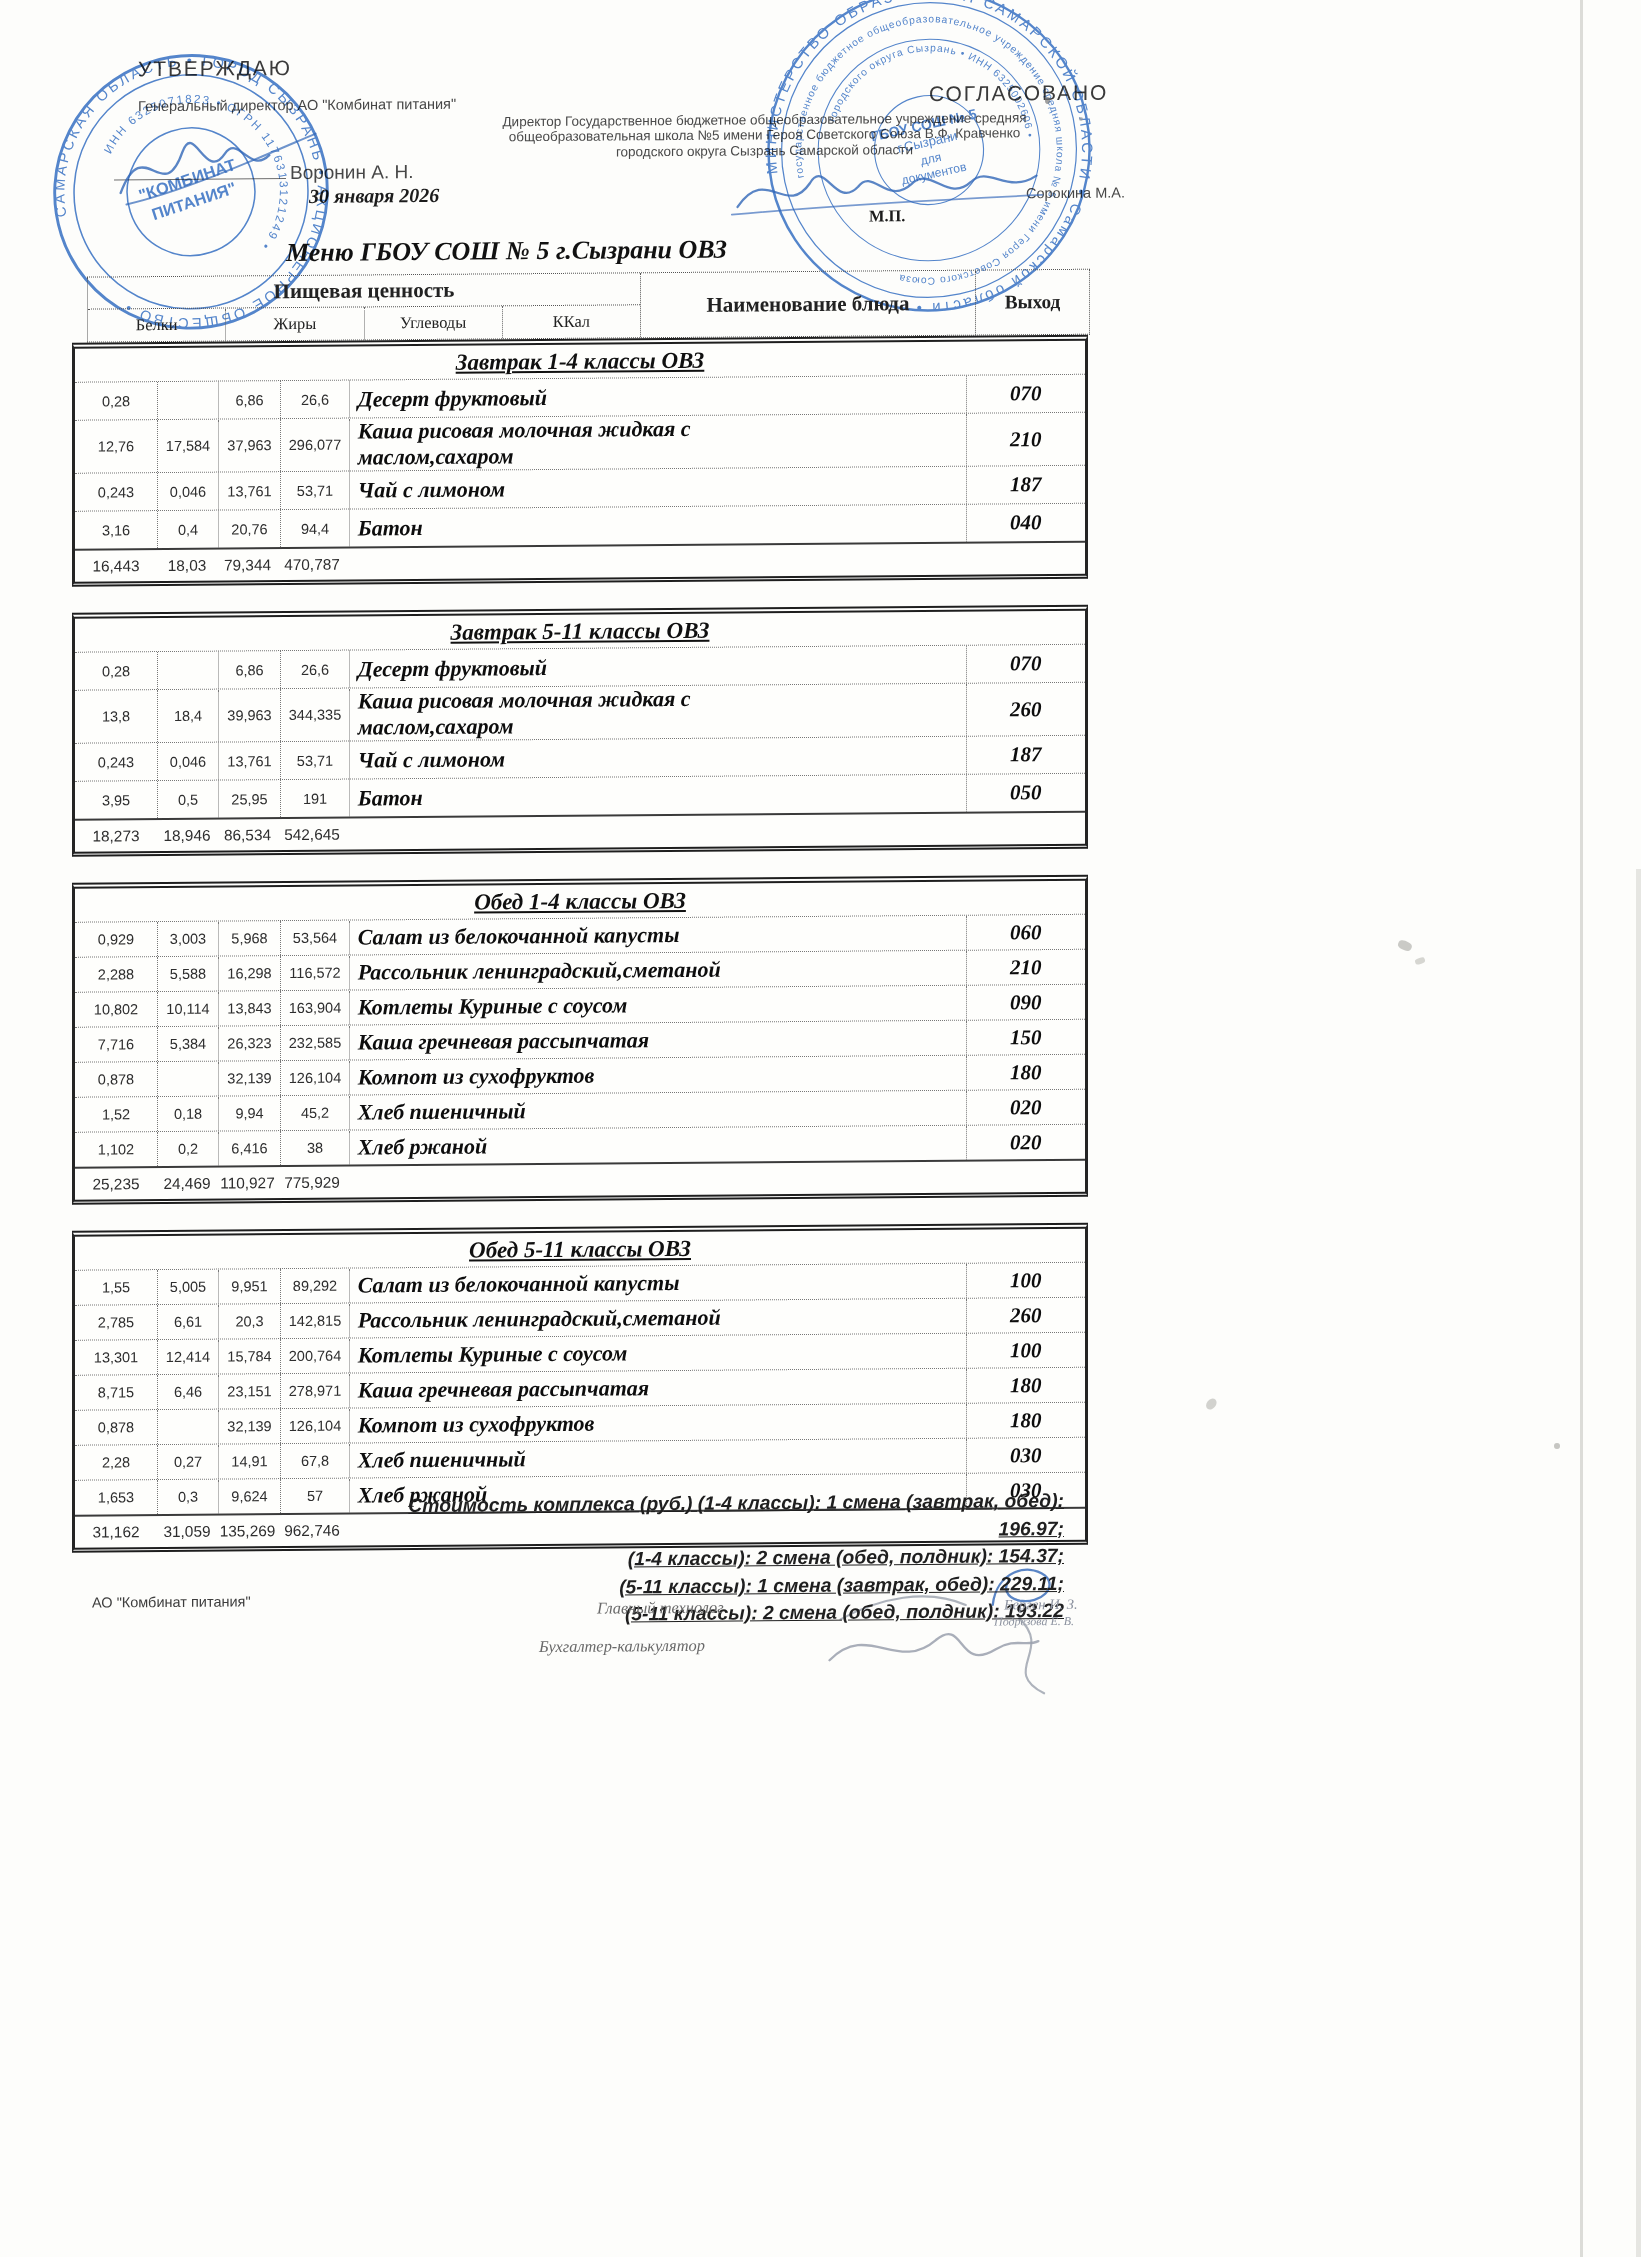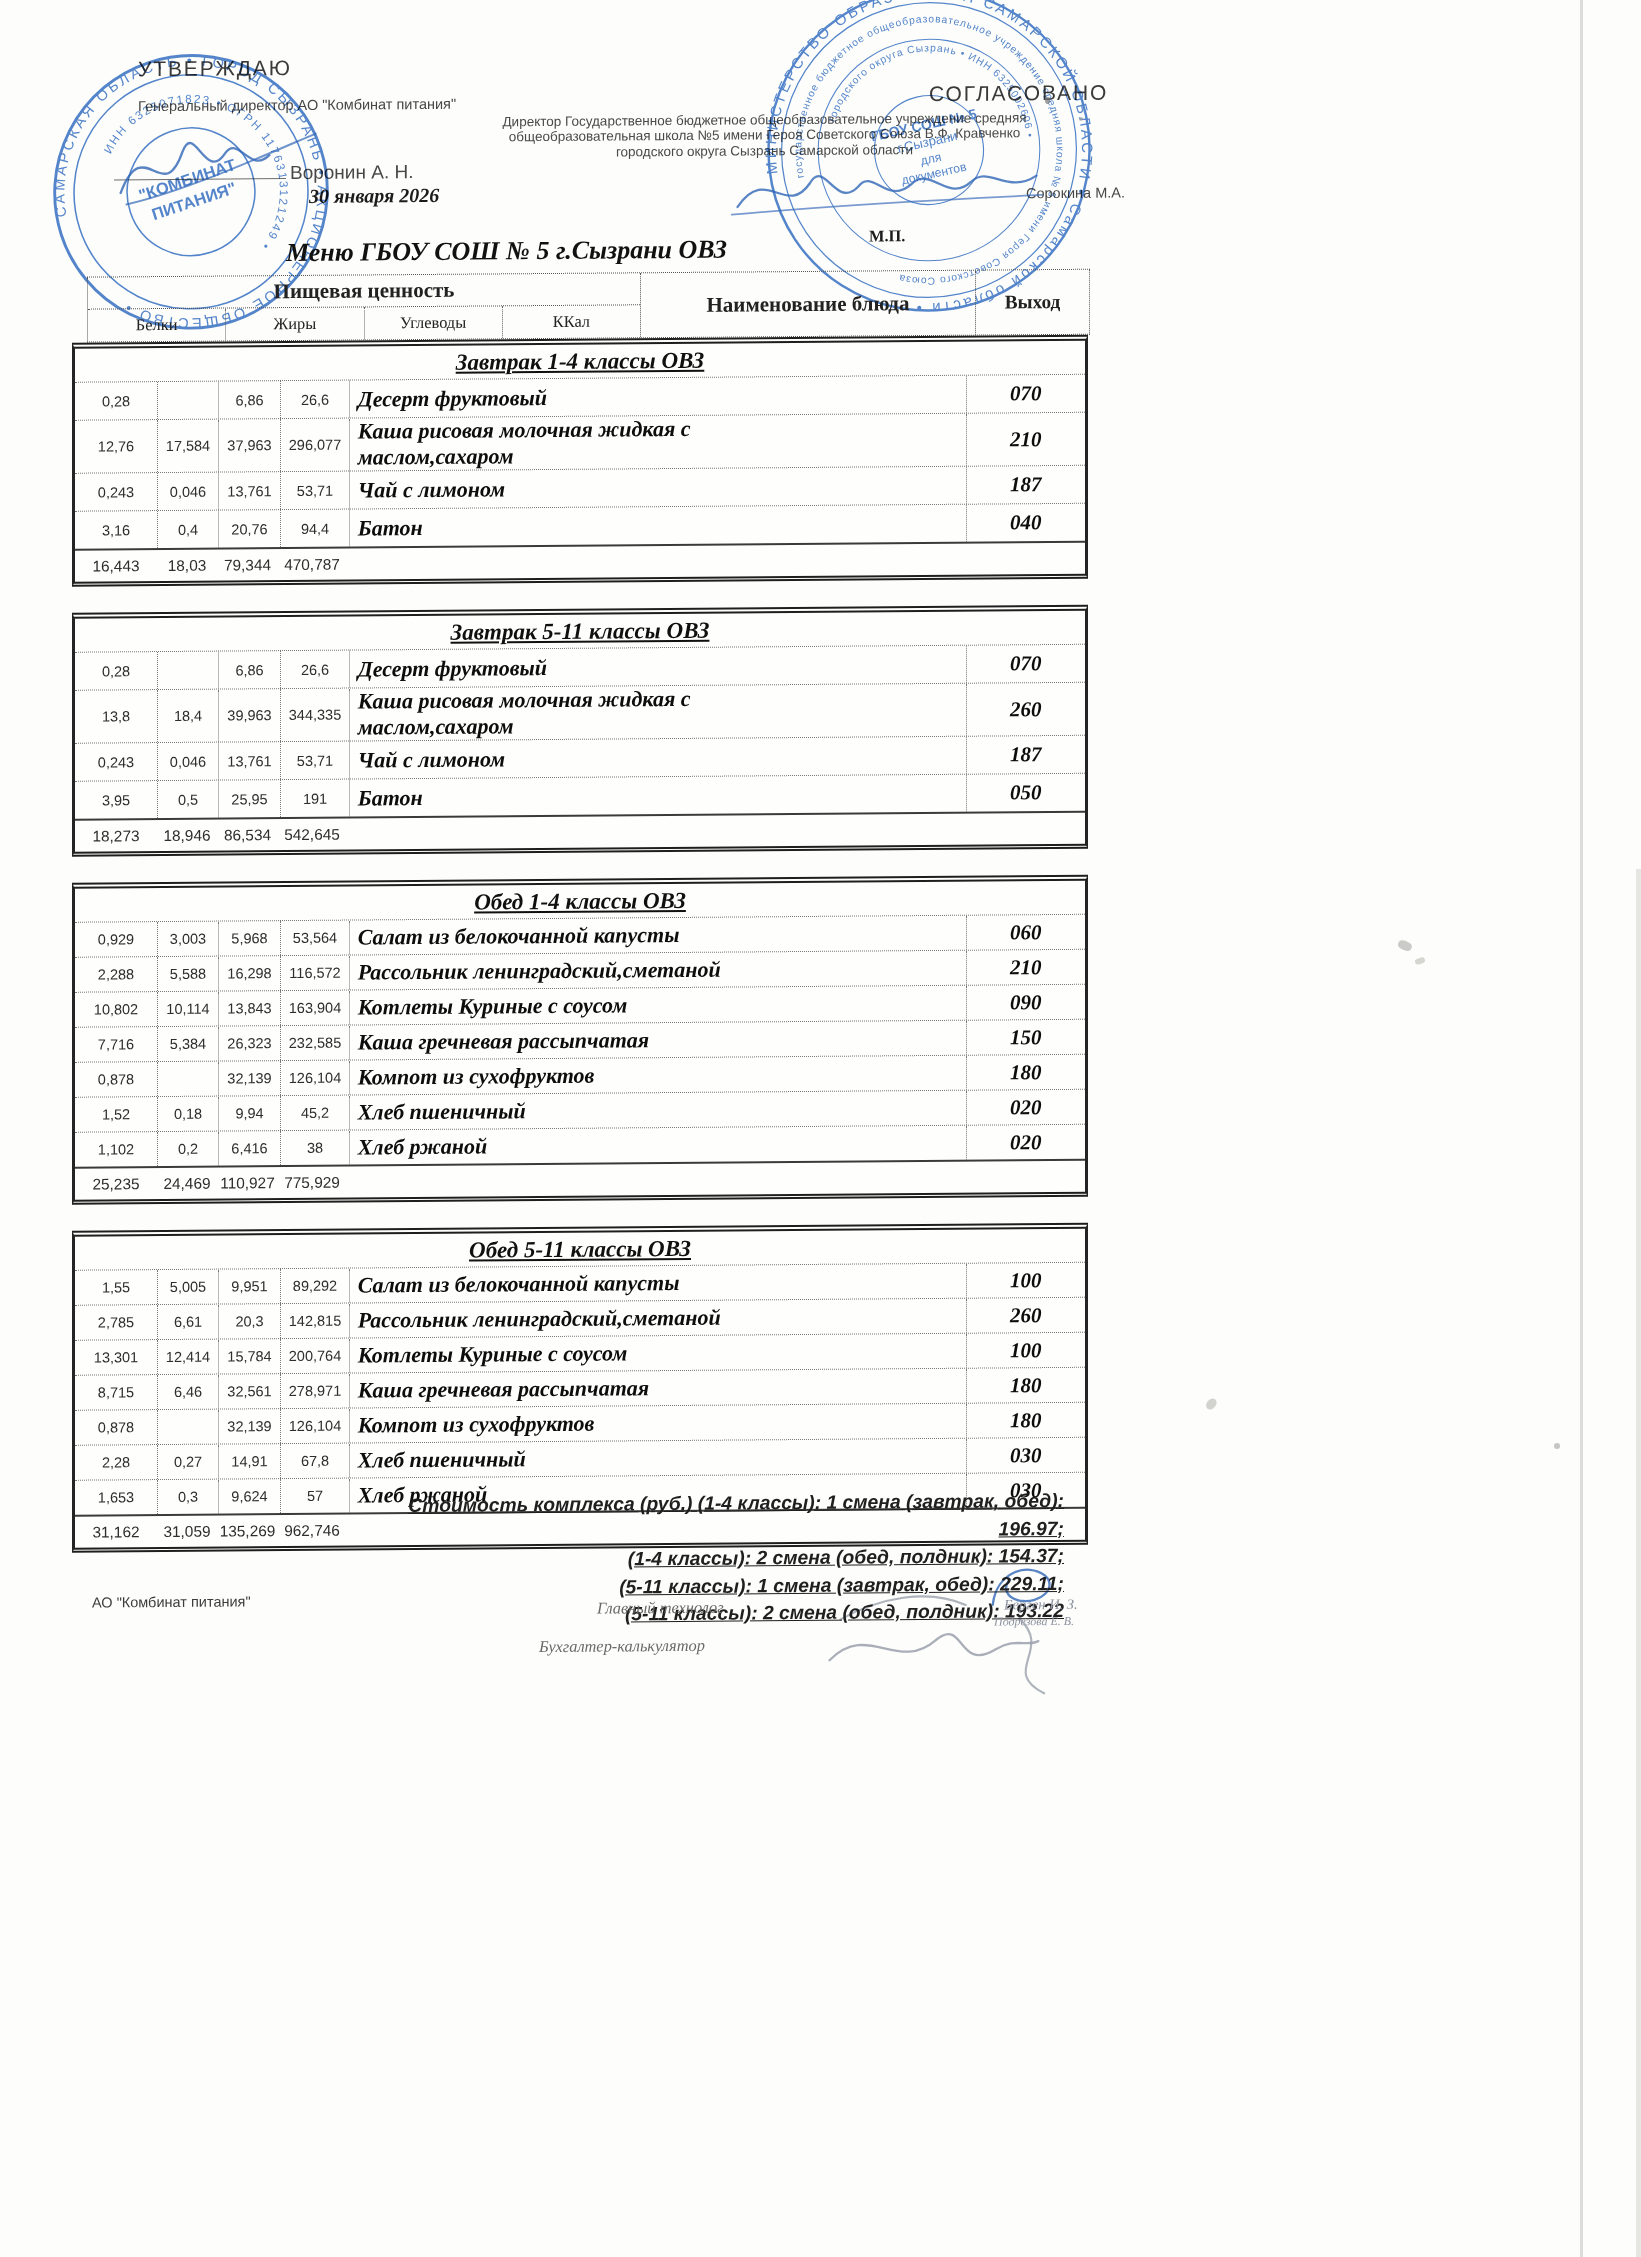--- a/index.html
+++ b/index.html
@@ -17,21 +17,21 @@
   .approve-role{left:138px;top:99px;font-size:14.5px;color:#474747;}
   .sig-line{left:114px;top:180px;width:172px;border-bottom:1.4px solid #6d6d6d;}
   .approve-name{left:290px;top:164px;font-size:19px;color:#474747;}
   .approve-date{left:309px;top:187px;font-size:20px;font-weight:bold;font-style:italic;
     font-family:"Liberation Serif",serif;color:#1c1c1c;}
   .agree-label{left:929px;top:89px;font-size:21px;letter-spacing:1.9px;color:#3a3a3a;}
   .agree-role{left:446px;top:118px;width:637px;text-align:center;font-size:13.5px;
     line-height:15.4px;color:#4a4a4a;}
   .agree-name{left:1026px;top:193px;font-size:14.5px;color:#474747;}
   .agree-mp{left:869px;top:213px;font-size:16.4px;font-weight:bold;
-    font-family:"Liberation Serif",serif;color:#1c1c1c;margin-top:20px;}
+    font-family:"Liberation Serif",serif;color:#1c1c1c;}
 
   .doc-title{left:72px;top:240px;width:869px;text-align:center;font-size:26px;
     font-weight:bold;font-style:italic;font-family:"Liberation Serif",serif;color:#111;}
 
   
   .header-table{left:87px;top:277px;width:1001px;height:64px;display:flex;
     border:1.4px dotted #555;font-family:"Liberation Serif",serif;}
   .ht-left{width:552px;display:flex;flex-direction:column;border-right:1.4px dotted #555;}
   .ht-nutrition{height:31px;border-bottom:1.4px dotted #555;display:flex;
     align-items:center;justify-content:center;font-weight:bold;font-size:21px;}
@@ -397,21 +397,21 @@
           <div class="nc">15,784</div>
           <div class="nc">200,764</div>
           <div class="dc">
             <div class="">Котлеты Куриные с соусом</div>
           </div>
           <div class="oc">100</div>
         </div>
         <div class="mrow">
           <div class="nc">8,715</div>
           <div class="nc">6,46</div>
-          <div class="nc">32,561</div>
+          <div class="nc">23,151</div>
           <div class="nc">278,971</div>
           <div class="dc">
             <div class="">Каша гречневая рассыпчатая</div>
           </div>
           <div class="oc">180</div>
         </div>
         <div class="mrow">
           <div class="nc">0,878</div>
           <div class="nc"></div>
           <div class="nc">32,139</div>

